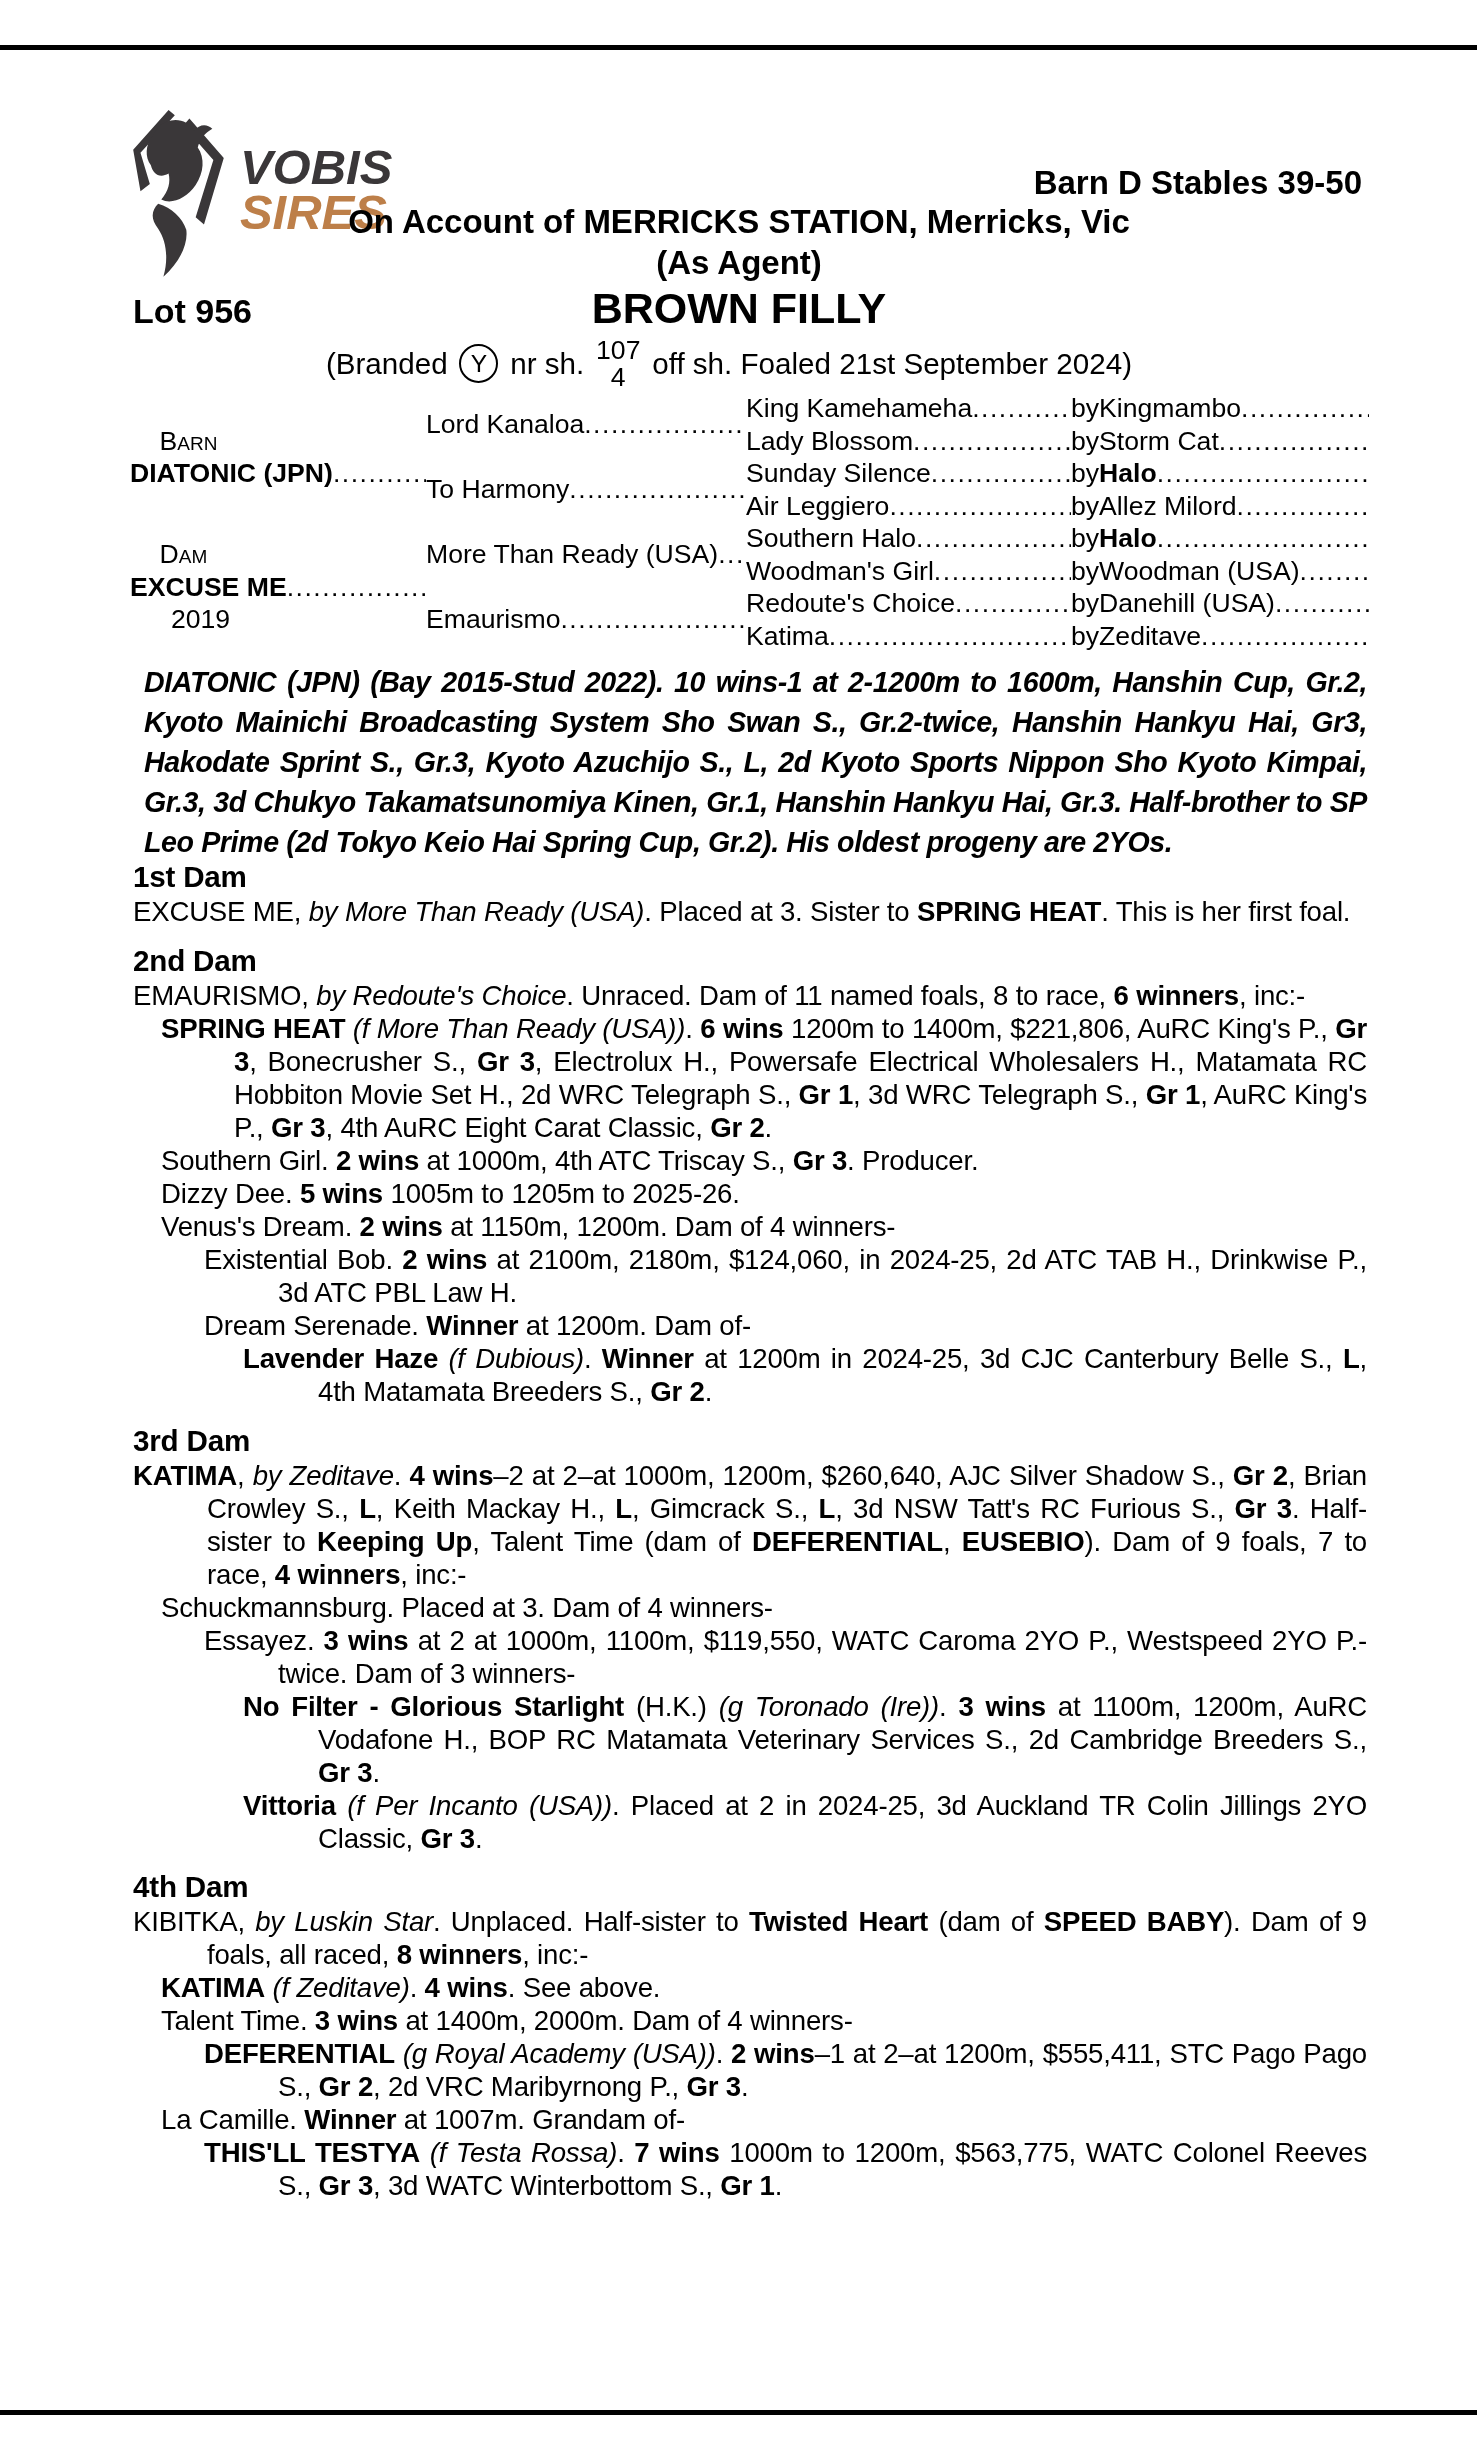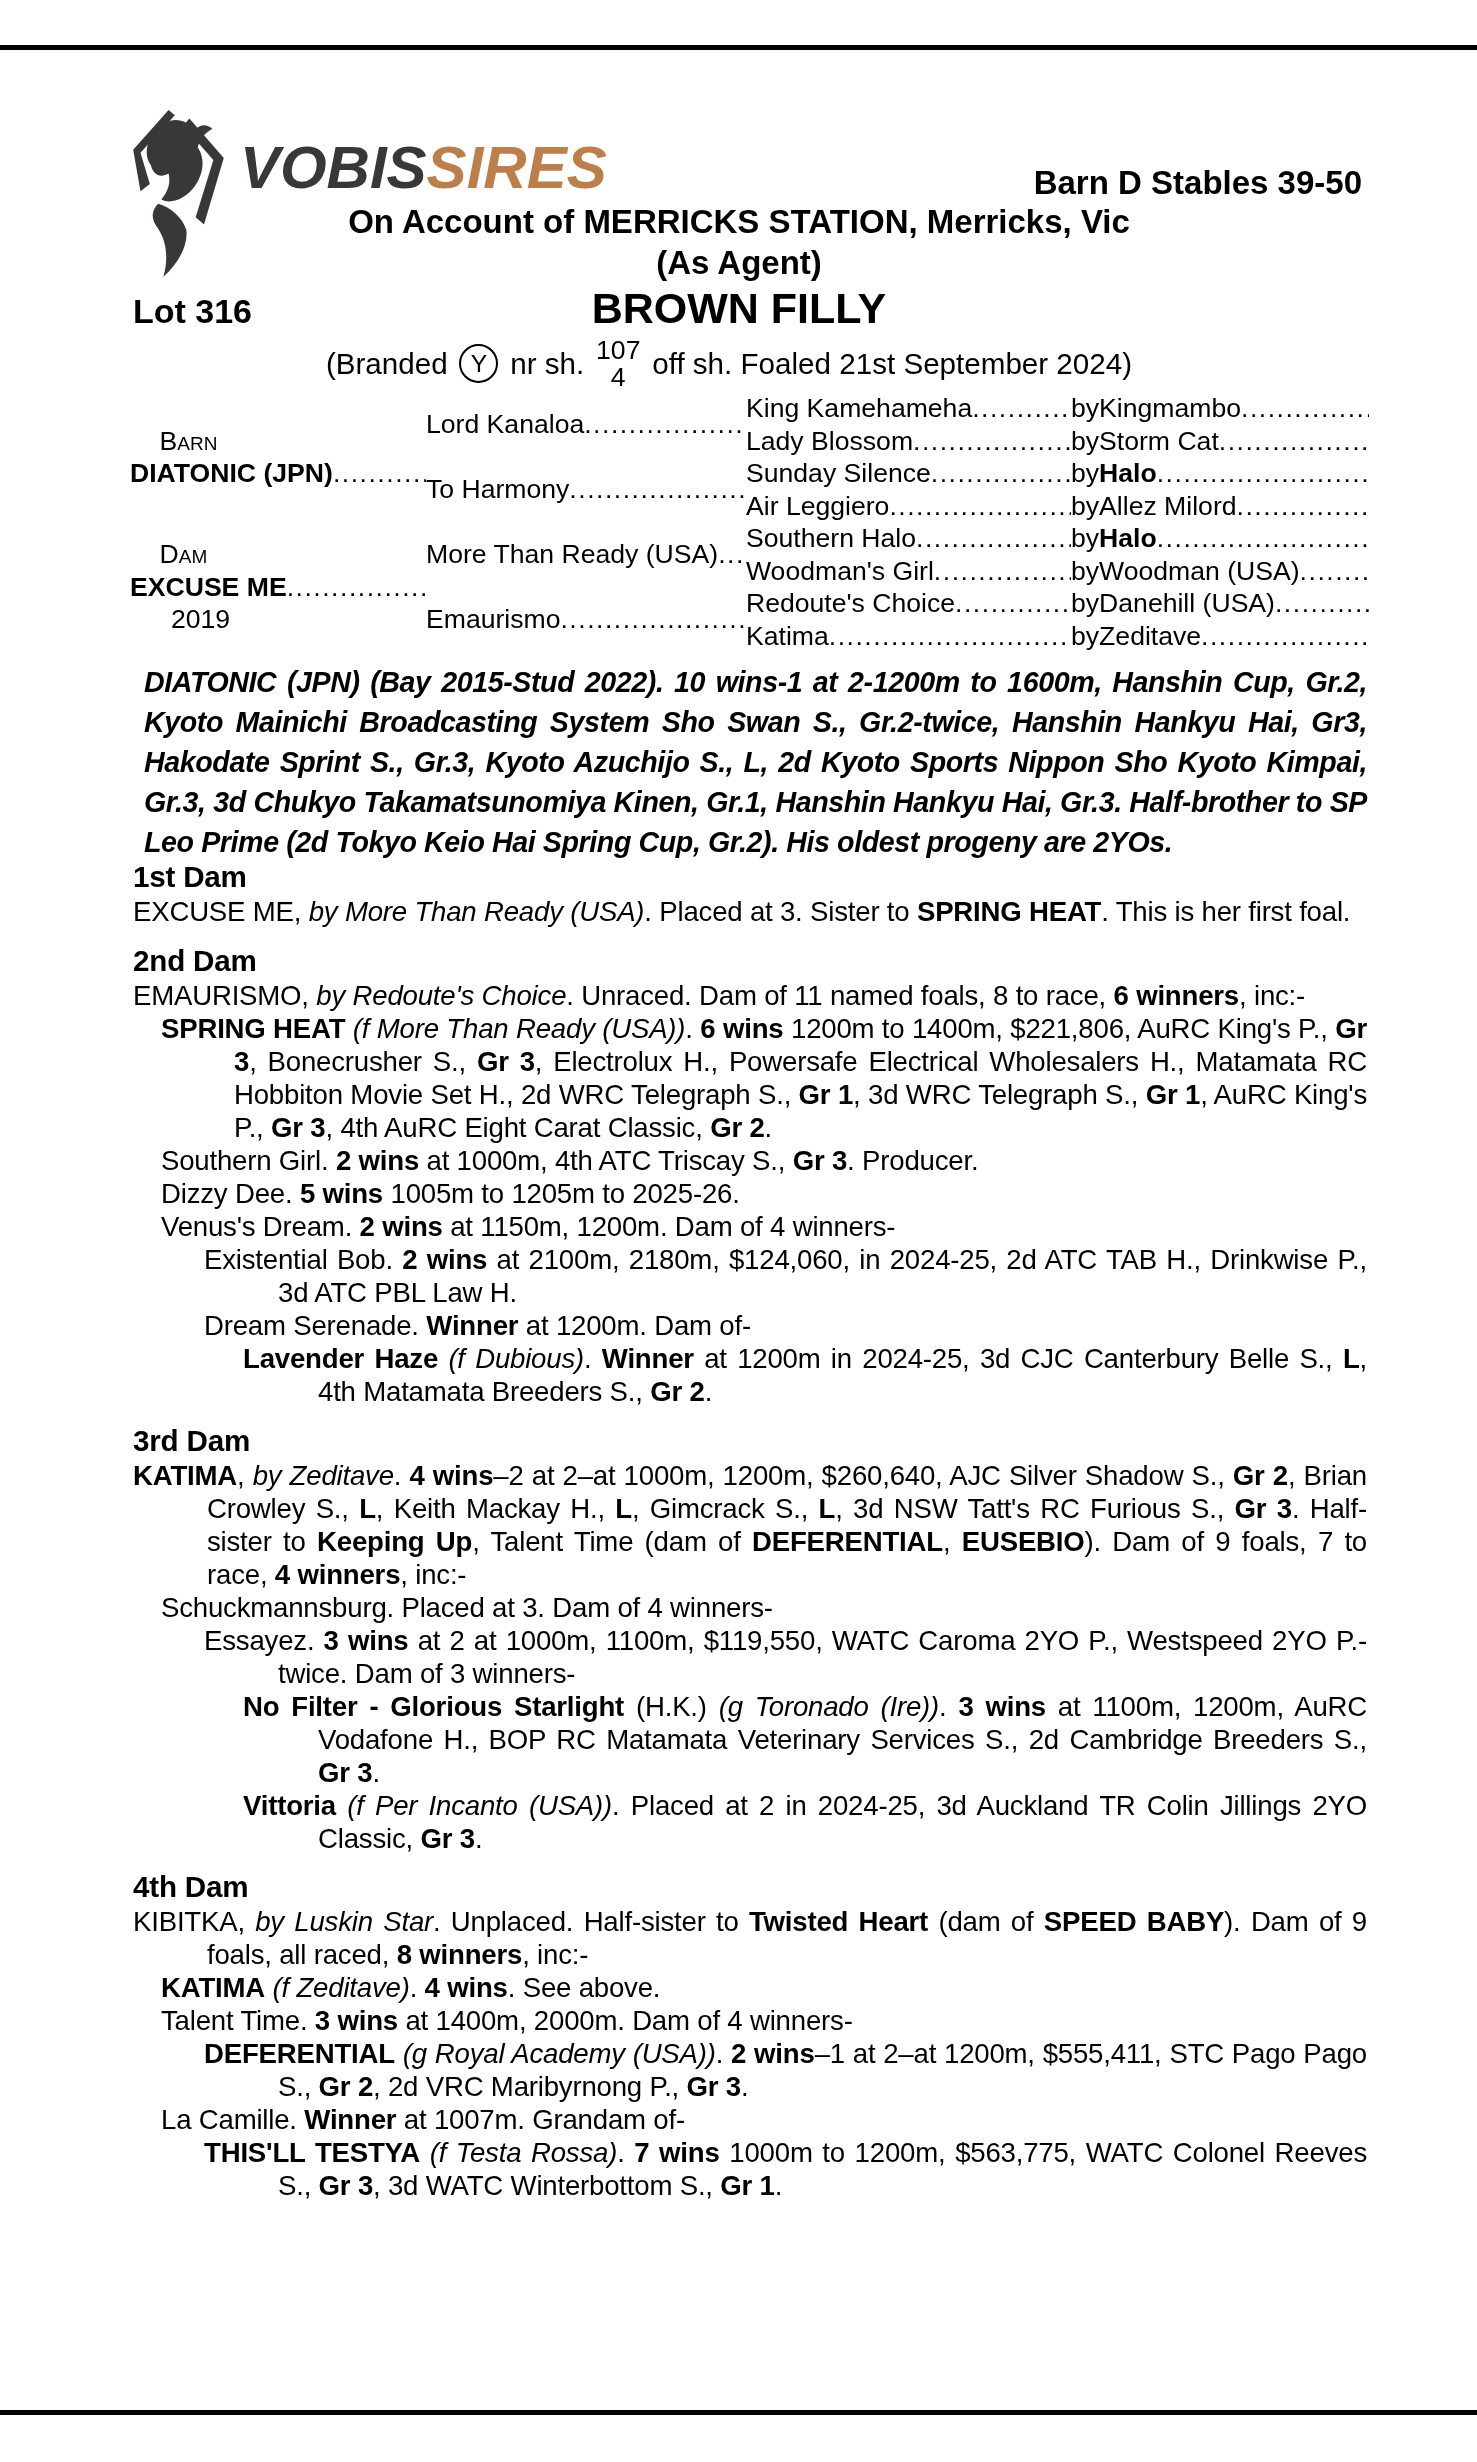--- a/index.html
+++ b/index.html
@@ -10,22 +10,22 @@
     position:relative; overflow:hidden;
   }
   .page { position:absolute; inset:0; background:#fff; }
   .rule { position:absolute; left:0; width:1478px; height:4.9px; background:#000; }
   .rule.top { top:45px; }
   .rule.bottom { top:2410px; }
 
   
   .logo { position:absolute; left:124px; top:108px; display:flex; align-items:flex-start; }
   .logo svg { width:110px; height:177px; }
-  .logo-text { display:flex; flex-direction:row; margin-left:5.9px; margin-top:37px;
-               font-style:italic; font-weight:bold; font-size:60px; line-height:45px; letter-spacing:0px; }
+  .logo-text { display:flex; flex-direction:column; margin-left:5.9px; margin-top:37px;
+               font-style:italic; font-weight:bold; font-size:49px; line-height:45px; letter-spacing:0px; }
 
   
   .barn    { position:absolute; top:164px; right:116px; font-weight:bold; font-size:33px; }
   .account { position:absolute; top:203px; left:0; width:1478px; text-align:center; font-weight:bold; font-size:33px; }
   .agent   { position:absolute; top:244px; left:0; width:1478px; text-align:center; font-weight:bold; font-size:33px; }
   .lot     { position:absolute; top:292px; left:133px; font-weight:bold; font-size:34px; }
   .title   { position:absolute; top:284px; left:0; width:1478px; text-align:center; font-weight:bold; font-size:43px; }
   .branded { position:absolute; top:337px; left:0; width:1458px;
              display:flex; justify-content:center; align-items:center; gap:11.8px; font-size:29.6px; }
   .brand-circle { display:inline-flex; width:39px; height:39px; border:2px solid #000; border-radius:50%;
@@ -82,21 +82,21 @@
     </svg>
     <div class="logo-text">
       <span style="color:#3a3739">VOBIS</span>
       <span style="color:#bd7f49">SIRES</span>
     </div>
   </div>
 
   <div class="barn">Barn D Stables 39-50</div>
   <div class="account">On Account of MERRICKS STATION, Merricks, Vic</div>
   <div class="agent">(As Agent)</div>
-  <div class="lot">Lot 316</div>
+  <div class="lot">Lot 956</div>
   <div class="title">BROWN FILLY</div>
 
   <div class="branded">
     <span>(Branded</span>
     <span class="brand-circle">
       <span>Y</span>
     </span>
     <span>nr sh.</span>
     <span class="fraction">
       <span>107</span>

